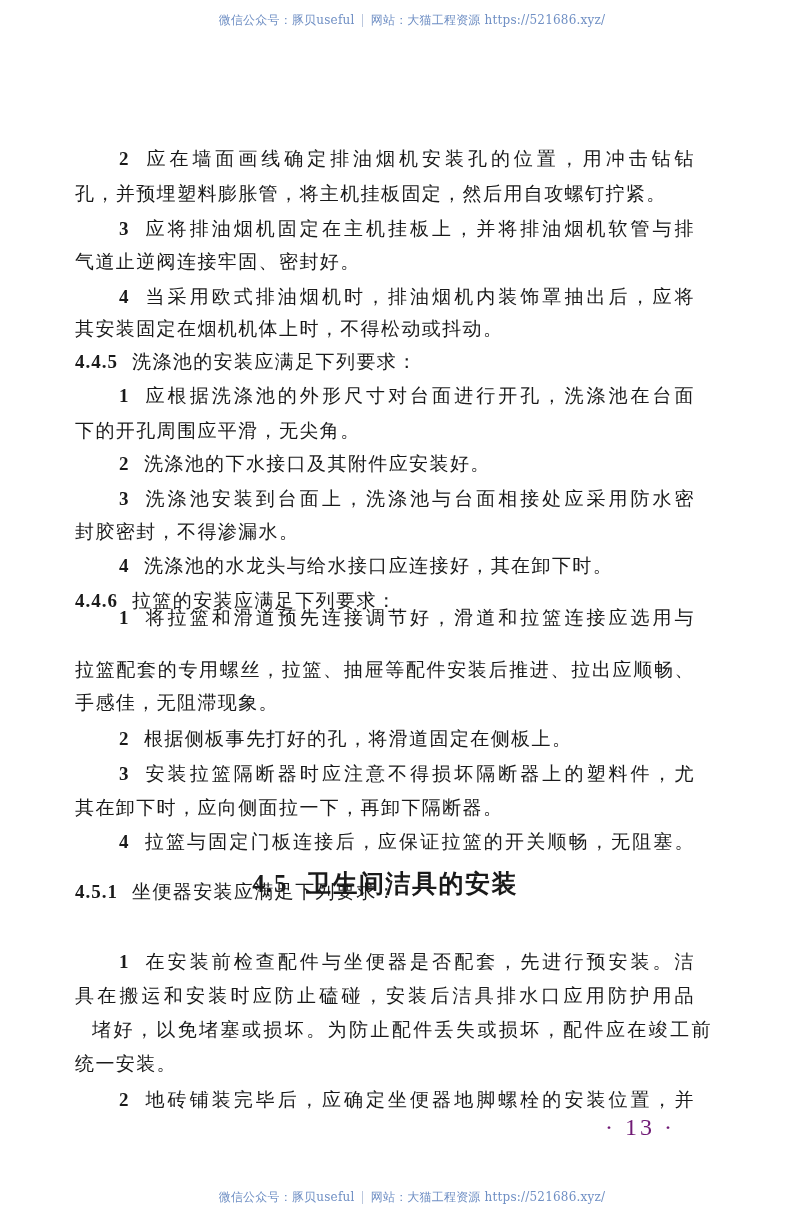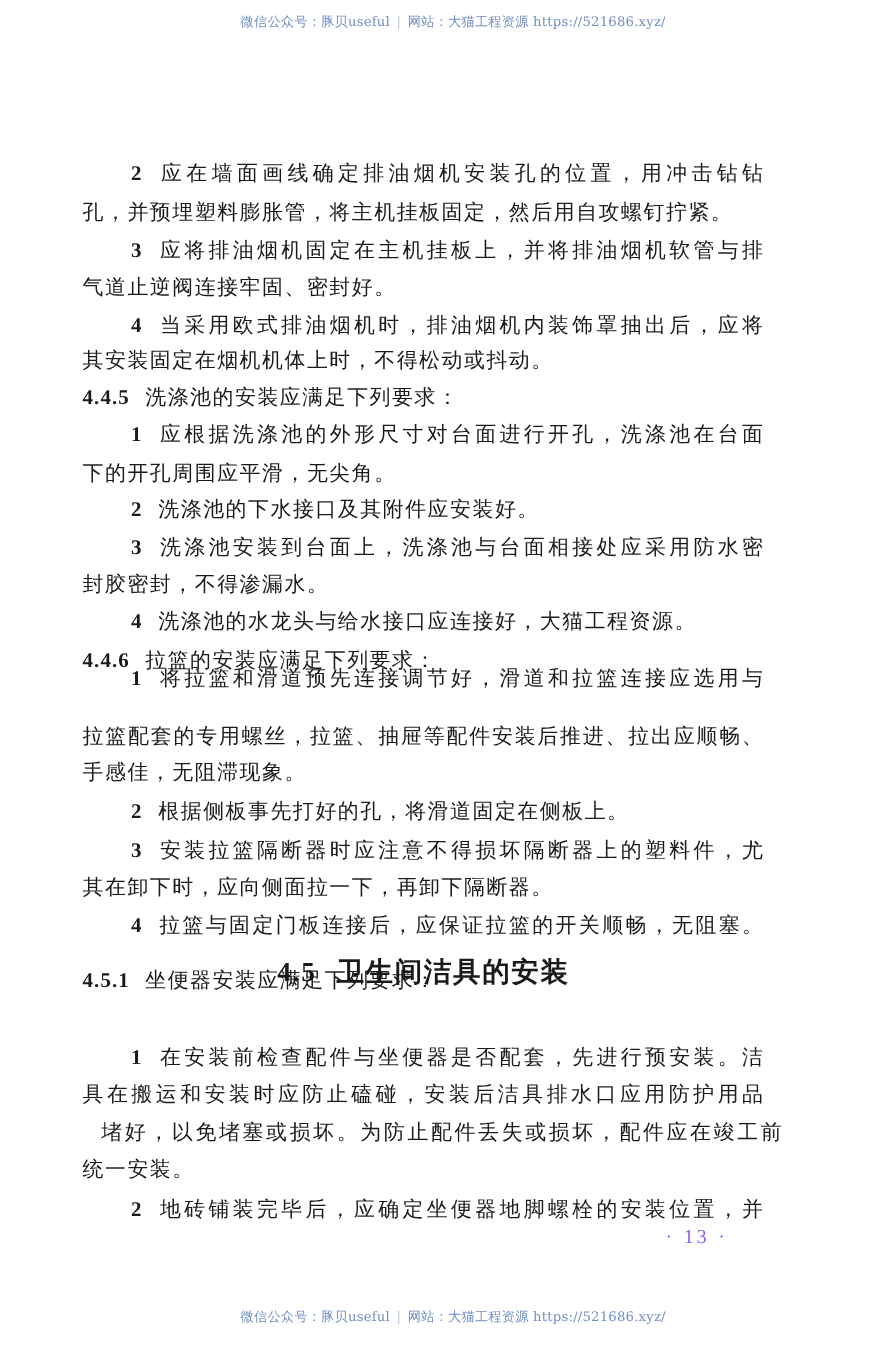--- a/index.html
+++ b/index.html
@@ -70,22 +70,22 @@
       font-weight: bold;
       line-height: 26px;
       letter-spacing: 1.5px;
     }
     .section-title .sec-num { margin-right: 18px; font-family: "Liberation Serif", "DejaVu Serif", serif; }
     .page-number {
       position: absolute;
       left: 605px;
       top: 1114px;
       font-family: "Liberation Serif", "DejaVu Serif", serif;
-      font-size: 18px;
-      color: #8b5cf6;
+      font-size: 24px;
+      color: #701a75;
       letter-spacing: 3px;
     }
   </style>
 </head>
 <body>
 
 <div class="watermark wm-top">
   <span>微信公众号：豚贝useful</span><span class="sep">|</span><span>网站：大猫工程资源 https://521686.xyz/</span>
 </div>
 
@@ -103,21 +103,21 @@
   <div class="line last" style="top:208px;"><span class="clause">4.4.5</span><span>洗涤池的安装应满足下列要求：</span></div>
 
   <div class="line indent" style="top:242px;"><span class="num">1</span><span>应根据洗涤池的外形尺寸对台面进行开孔，洗涤池在台面</span></div>
   <div class="line last" style="top:277px;">下的开孔周围应平滑，无尖角。</div>
 
   <div class="line indent last" style="top:310px;"><span class="num">2</span><span>洗涤池的下水接口及其附件应安装好。</span></div>
 
   <div class="line indent" style="top:345px;"><span class="num">3</span><span>洗涤池安装到台面上，洗涤池与台面相接处应采用防水密</span></div>
   <div class="line last" style="top:378px;">封胶密封，不得渗漏水。</div>
 
-  <div class="line indent last" style="top:412px;"><span class="num">4</span><span>洗涤池的水龙头与给水接口应连接好，大猫工程资源。</span></div>
+  <div class="line indent last" style="top:412px;"><span class="num">4</span><span>洗涤池的水龙头与给水接口应连接好，其在卸下时。</span></div>
 
   <div class="line last" style="top:447px;"><span class="clause">4.4.6</span><span>拉篮的安装应满足下列要求：</span></div>
 
   <div class="line indent" style="top:464px;"><span class="num">1</span><span>将拉篮和滑道预先连接调节好，滑道和拉篮连接应选用与</span></div>
   <div class="line" style="top:516px;">拉篮配套的专用螺丝，拉篮、抽屉等配件安装后推进、拉出应顺畅、</div>
   <div class="line last" style="top:549px;">手感佳，无阻滞现象。</div>
 
   <div class="line indent last" style="top:585px;"><span class="num">2</span><span>根据侧板事先打好的孔，将滑道固定在侧板上。</span></div>
 
   <div class="line indent" style="top:620px;"><span class="num">3</span><span>安装拉篮隔断器时应注意不得损坏隔断器上的塑料件，尤</span></div>

